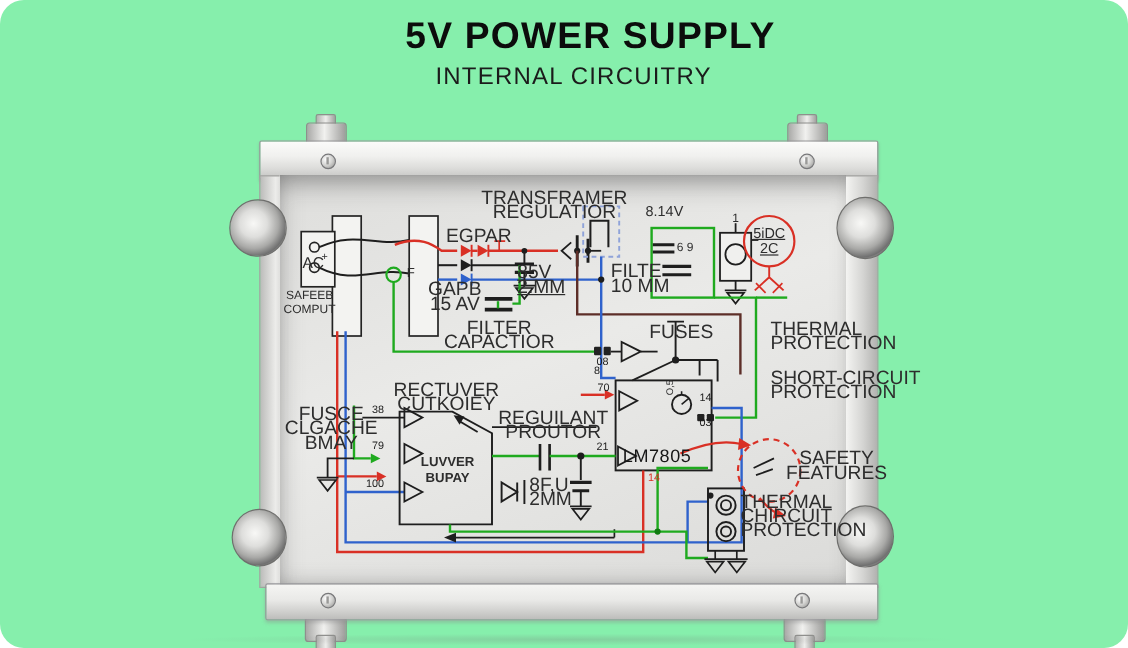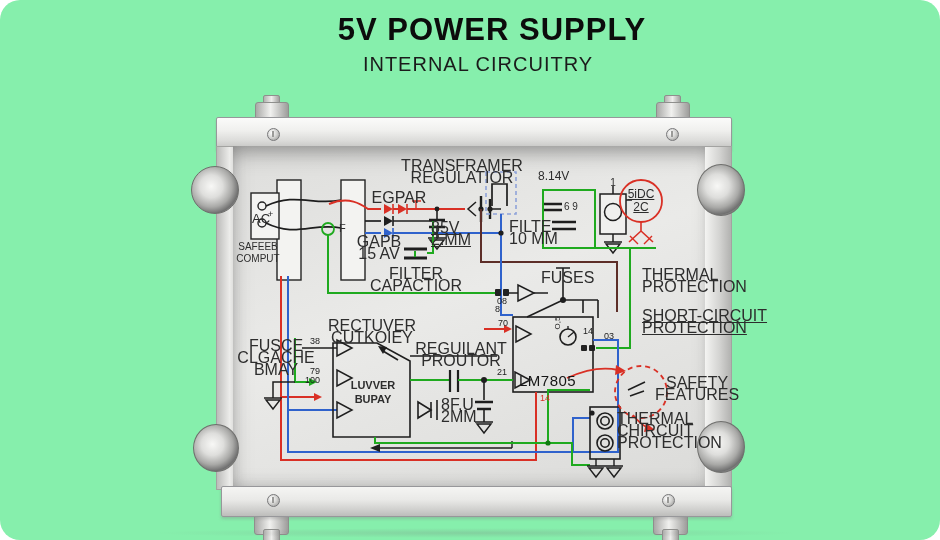--- a/index.html
+++ b/index.html
@@ -290,21 +290,21 @@
 REGULATIOR</div>
   <div class="lbl" style="left:509px;top:221px;">FILTE
 10 MM</div>
   <div class="lbl" style="left:538px;top:170px;font-size:12px;">8.14V</div>
   <div class="lbl" style="left:564px;top:201px;font-size:10px;">6 9</div>
   <div class="lbl c" style="left:613px;top:177px;font-size:10px;">1</div>
   <div class="lbl c" style="left:641px;top:188px;font-size:12px;line-height:13px;text-decoration:underline;">5iDC
 2C</div>
   <div class="lbl" style="left:642px;top:269px;">THERMAL
 PROTECTION</div>
-  <div class="lbl" style="left:642px;top:310px;text-decoration:underline;">SHORT-CIRCUIT
+  <div class="lbl" style="left:642px;top:310px;">SHORT-CIRCUIT
 PROTECTION</div>
   <div class="lbl" style="left:526px;top:272px;margin-left:15px;">FUSES</div>
   <div class="lbl" style="left:519px;top:343px;font-size:15px;letter-spacing:.5px;color:#161616;margin-top:32px;">LM7805</div>
   <div class="lbl" style="left:552px;top:317px;font-size:8px;transform:rotate(-90deg);">O,5</div>
   <div class="lbl c" style="left:372px;top:320px;">RECTUVER
 CUTKOIEY</div>
   <div class="lbl c" style="left:276px;top:340px;">FUSCE
 CLGACHE
 BMAY</div>
   <div class="lbl c" style="left:373px;top:378px;font-size:11px;line-height:14px;font-weight:bold;">LUVVER
@@ -317,19 +317,19 @@
 FEATURES</div>
   <div class="lbl" style="left:617px;top:413px;">THERMAL
 CHIRCUIT
 PROTECTION</div>
 
   <div class="pin" style="left:497px;top:297px;">08</div>
   <div class="pin" style="left:495px;top:305px;">8</div>
   <div class="pin" style="left:498px;top:319px;">70</div>
   <div class="pin" style="left:497px;top:368px;">21</div>
   <div class="pin" style="left:583px;top:327px;">14</div>
-  <div class="pin" style="left:583px;top:332px;margin-left:21px;">03</div>
+  <div class="pin" style="left:583px;top:348px;">03</div>
   <div class="pin" style="left:310px;top:337px;">38</div>
   <div class="pin" style="left:310px;top:367px;">79</div>
-  <div class="pin" style="left:305px;top:376px;">100</div>
+  <div class="pin" style="left:305px;top:399px;">100</div>
   <div class="pin red" style="left:540px;top:394px;">14</div>
 
 </div>
 
 </body></html>

